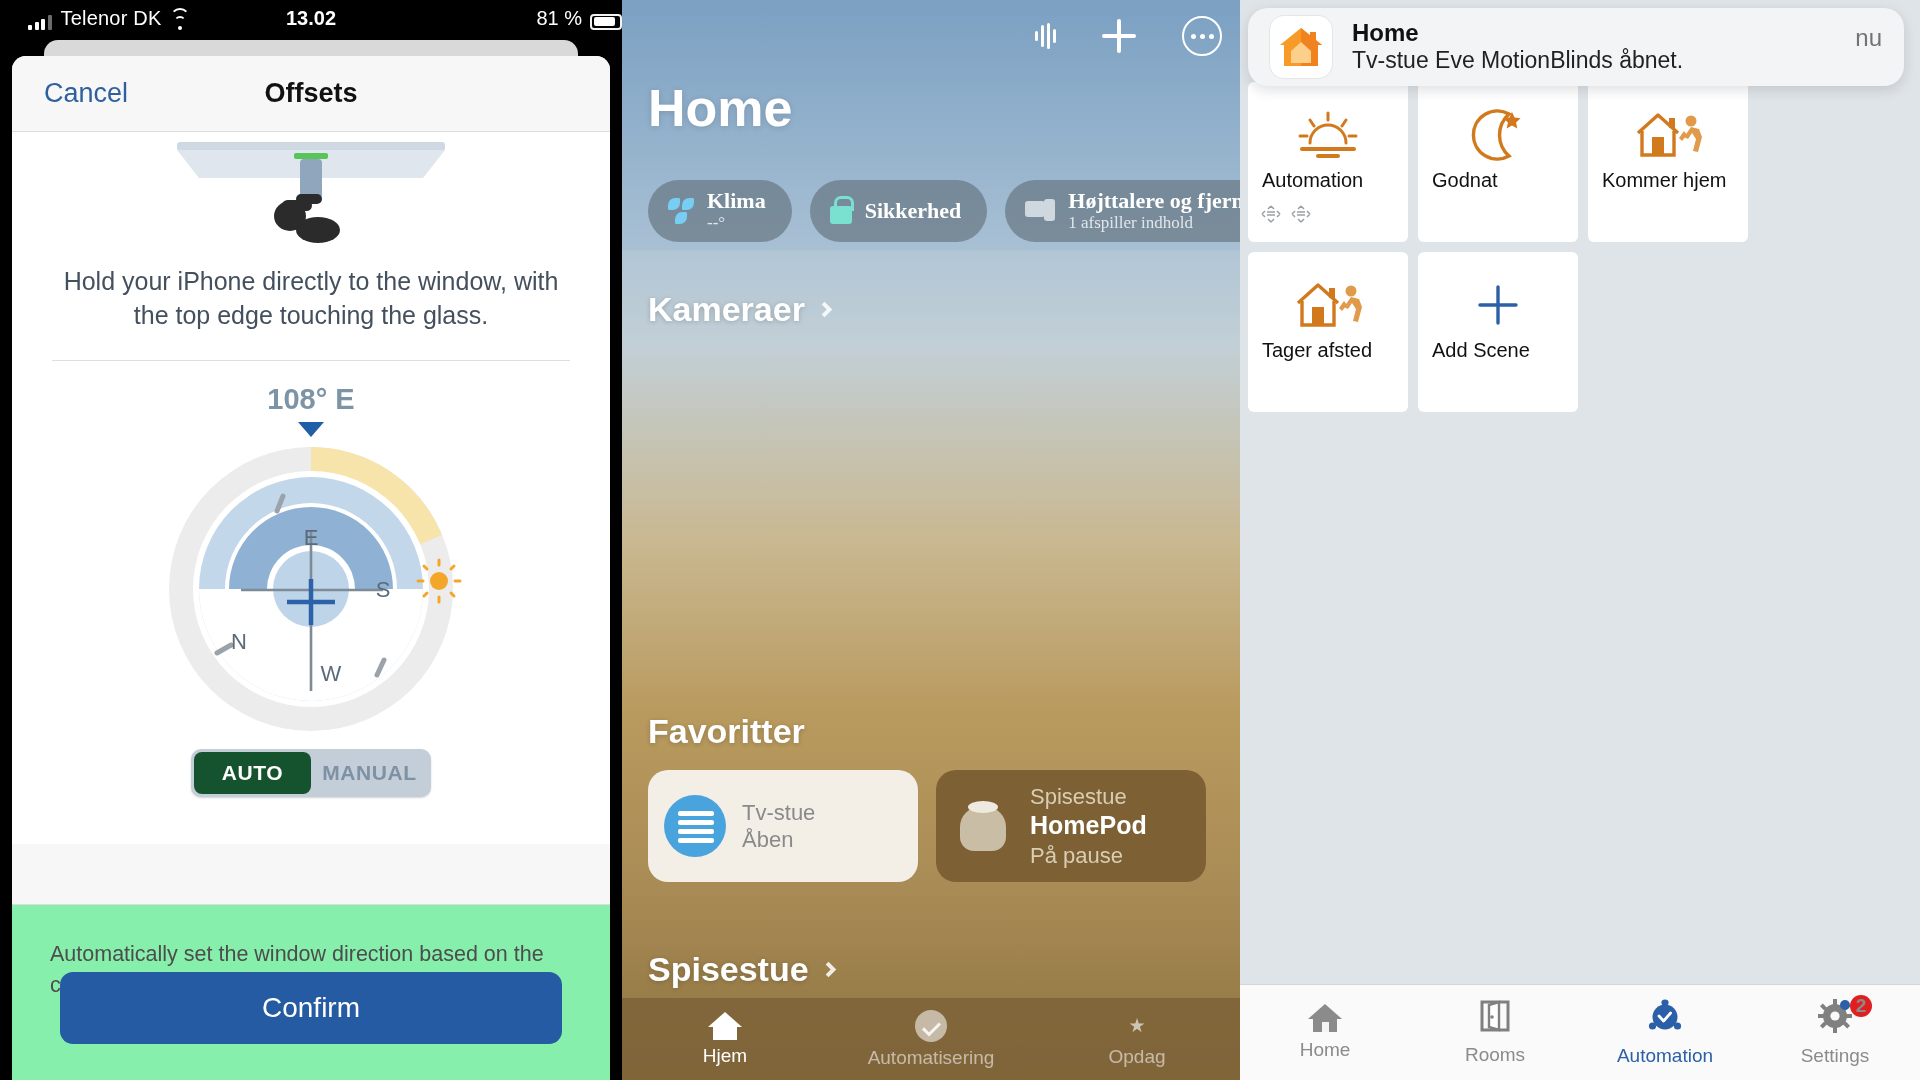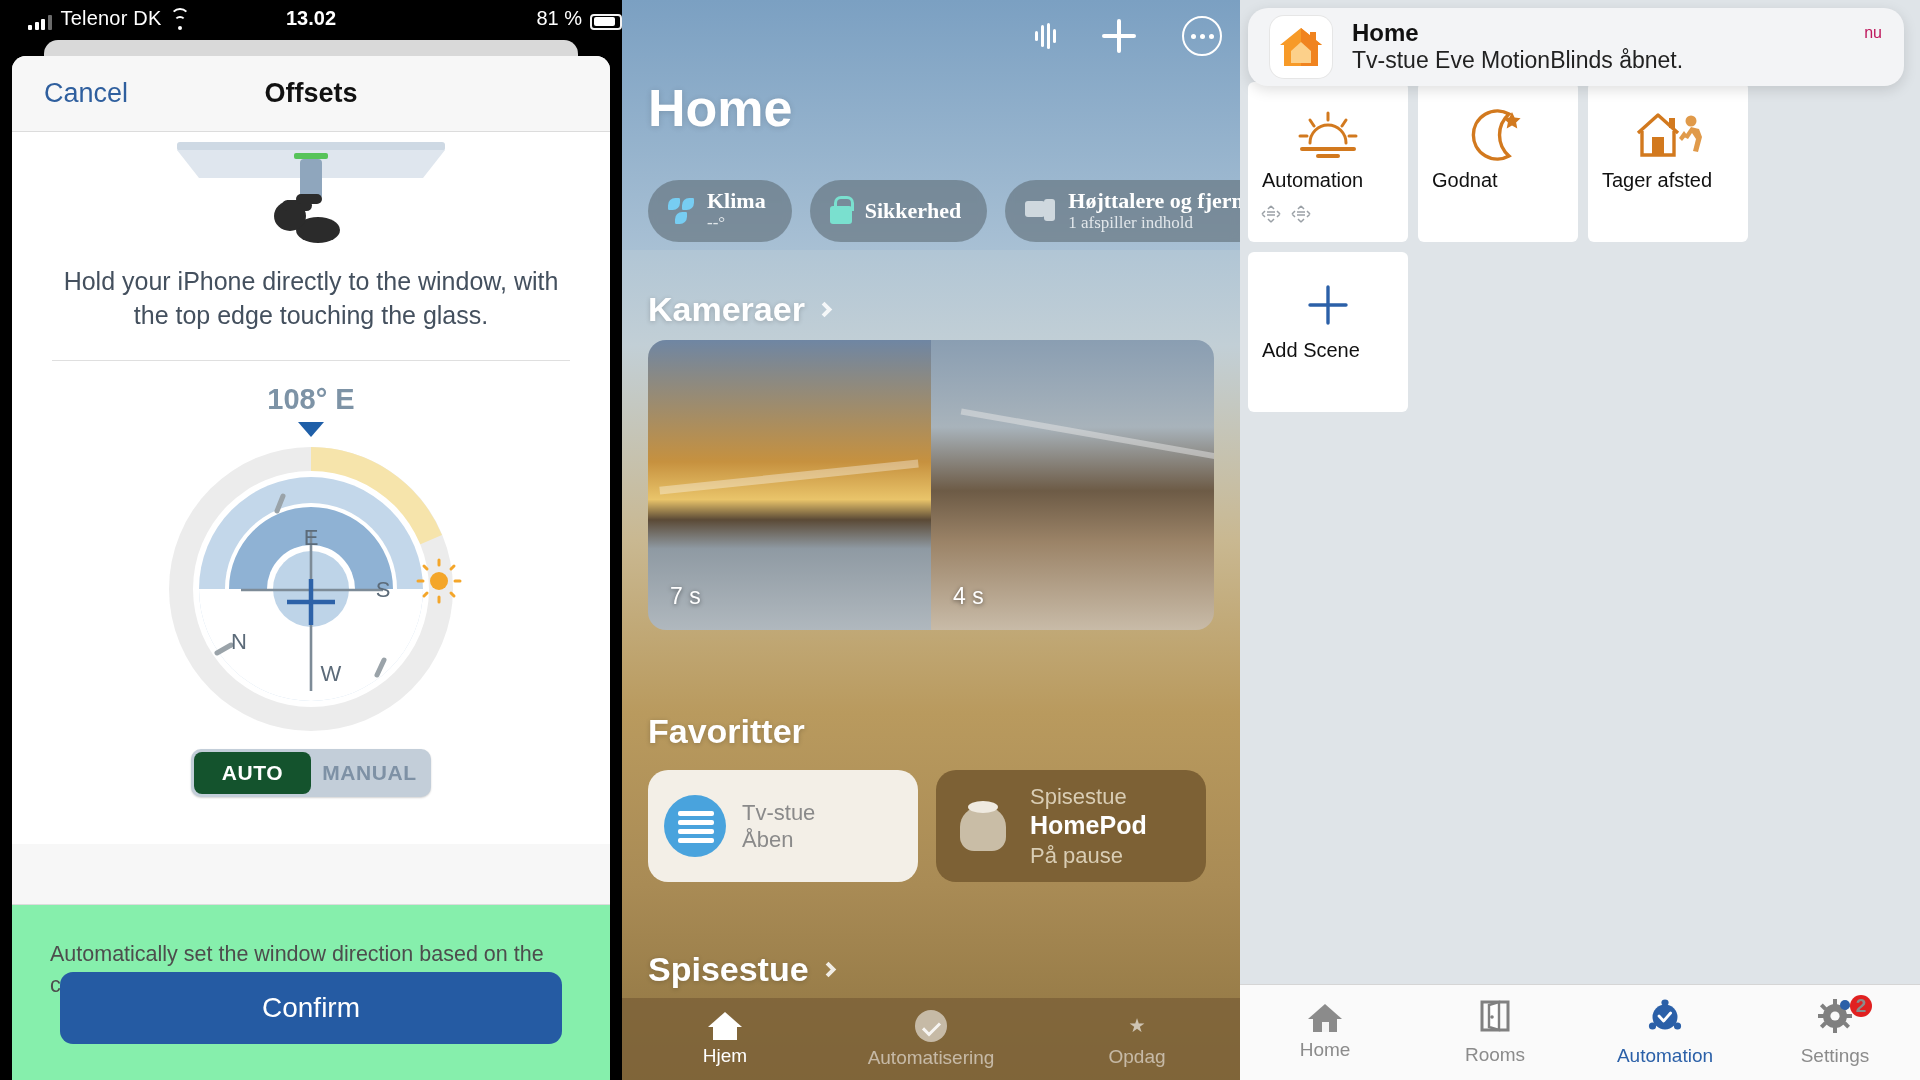--- a/index.html
+++ b/index.html
@@ -176,21 +176,21 @@
   .p3-body { position:absolute; top:0; left:0; right: 0; bottom: 96px; background:#dfe4e8; }
   .p3-inner { position:absolute; top: 0; left: 0; right: 0; bottom: 0; }
   .banner { position:absolute; top: 8px; left: 8px; right: 16px; height: 78px; background:#f3f4f6;
             border-radius: 20px; display:flex; align-items:center; gap: 20px; padding: 0 22px;
             box-shadow: 0 4px 14px rgba(0,0,0,.13); z-index: 5; }
   .bhouse { width: 62px;height:62px;background:#fff;border-radius:14px;position:relative;flex:0 0 62px;
             box-shadow: 0 0 0 1px #e6e6e6; }
   .bh-in { position:absolute; left: 8px; top: 9px; width: 46px; height: 44px; }
   .btxt b { display:block; font-size: 24px; font-weight:700; color:#111; line-height:1.15; }
   .btxt span { display:block; font-size: 23px; color:#222; line-height:1.25; }
-  .bnu { margin-left:auto; color:#be185d; font-size: 16px; align-self:flex-start; padding-top: 16px;}
+  .bnu { margin-left:auto; color:#737373; font-size: 24px; align-self:flex-start; padding-top: 16px;}
 
   .grid { position:absolute; top: 82px; left: 8px; right: 16px; display:flex; flex-wrap: wrap; gap: 10px; }
   .scene { width: 160px; height: 160px; background:#fff; border-radius: 6px; position: relative; }
   .sc-ico { position:absolute; top: 16px; left: 0; right: 0; height: 74px;
             display:flex; align-items:center; justify-content:center; color:#d2791e; }
   .sc-lbl { position:absolute; left: 14px; bottom: 50px; font-size: 20px; color:#111; }
   .sc-handles { position:absolute; left: 12px; bottom: 18px; display:flex; gap: 8px; color:#9aa0a6; }
   .sc-add { color:#2b60a8; }
   .sc-addlbl { position:absolute; left: 14px; bottom: 50px; font-size: 20px; color:#111; }
 
@@ -376,30 +376,20 @@
           <span>1 afspiller indhold</span>
         </span>
       </div>
     </div>
 
     <div class="sec-title" style="top:290px;left:26px;">
       <span>Kameraer</span>
       <span class="chev"></span>
     </div>
 
-    <div class="cams">
-      <div class="cam cam1">
-        <div class="camline"></div>
-        <div class="camtime">7 s</div>
-      </div>
-      <div class="cam cam2">
-        <div class="camline2"></div>
-        <div class="camtime">4 s</div>
-      </div>
-    </div>
 
     <div class="sec-title" style="top:712px;left:26px;">
       <span>Favoritter</span>
     </div>
 
     <div class="favs">
       <div class="fav fav1">
         <span class="blindico">
             <i></i>
             <i></i>
@@ -503,20 +493,34 @@
           <div class="scene">
             <span class="sc-ico">
               <svg width="58" height="58" viewBox="0 0 58 58">
                 <path d="M40 8 A24 24 0 1 0 40 50 A28 28 0 0 1 40 8 Z" fill="none" stroke="#d2791e" stroke-width="3.4"></path>
                 <path d="M43 6 l2.6 5.6 6 .7 -4.5 4.2 1.2 6 -5.3-3 -5.3 3 1.2-6 -4.5-4.2 6-.7 Z" fill="#d2791e"></path>
               </svg>
             </span>
             <span class="sc-lbl">Godnat</span>
           </div>
 
+          <div class="scene">
+            <span class="sc-ico">
+              <svg width="72" height="56" viewBox="0 0 72 56">
+                <path d="M6 26 L26 8 L46 26" fill="none" stroke="#d2791e" stroke-width="3.4" stroke-linejoin="round"></path>
+                <path d="M10 24 v24 h32 v-24" fill="none" stroke="#d2791e" stroke-width="3.4"></path>
+                <rect x="20" y="30" width="12" height="18" fill="#d2791e"></rect>
+                <rect x="37" y="11" width="6" height="10" fill="#d2791e"></rect>
+                <circle cx="59" cy="14" r="5.5" fill="#e09a4a"></circle>
+                <path d="M59 20 l-7 10 l4 2 l4 -6 l4 6 l-3 12 l5 1 l4 -15 l-3 -8 Z" fill="#e09a4a"></path>
+                <path d="M52 24 l-5 7 l3 3 l5 -6 Z" fill="#e09a4a"></path>
+              </svg>
+            </span>
+            <span class="sc-lbl">Kommer hjem</span>
+          </div>
 
           <div class="scene">
             <span class="sc-ico">
               <svg width="72" height="56" viewBox="0 0 72 56">
                 <path d="M6 26 L26 8 L46 26" fill="none" stroke="#d2791e" stroke-width="3.4" stroke-linejoin="round"></path>
                 <path d="M10 24 v24 h32 v-24" fill="none" stroke="#d2791e" stroke-width="3.4"></path>
                 <rect x="20" y="30" width="12" height="18" fill="#d2791e"></rect>
                 <rect x="37" y="11" width="6" height="10" fill="#d2791e"></rect>
                 <circle cx="59" cy="14" r="5.5" fill="#e09a4a"></circle>
                 <path d="M59 20 l-7 10 l4 2 l4 -6 l4 6 l-3 12 l5 1 l4 -15 l-3 -8 Z" fill="#e09a4a"></path>

